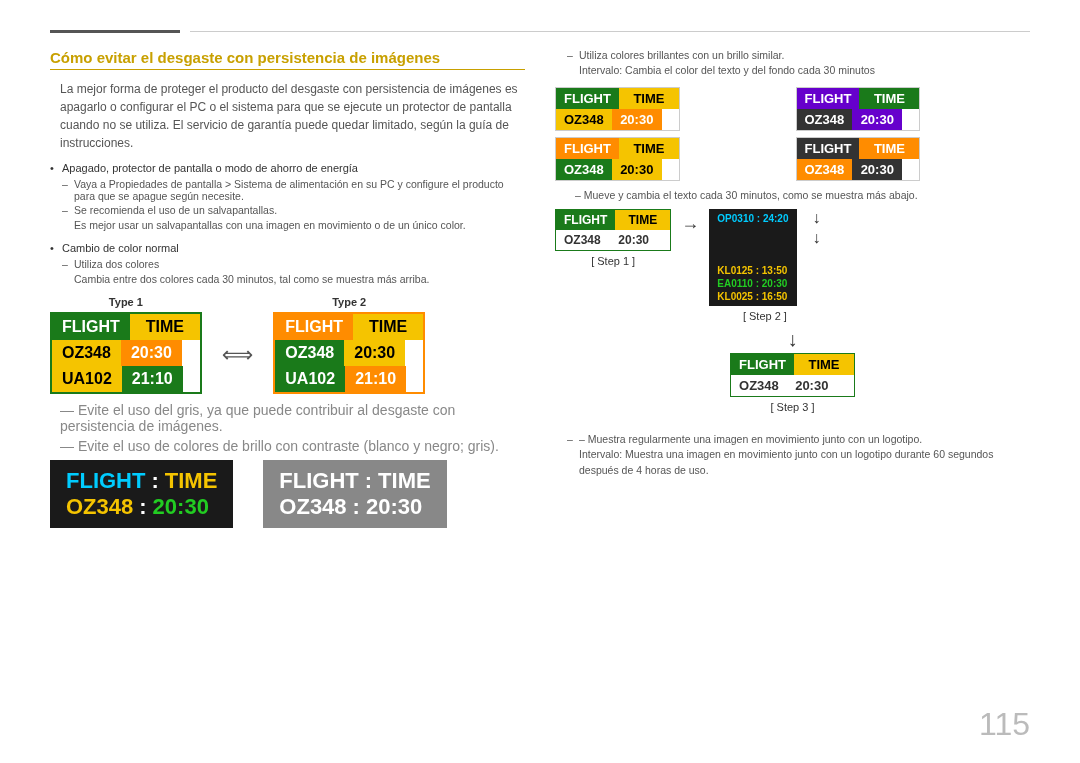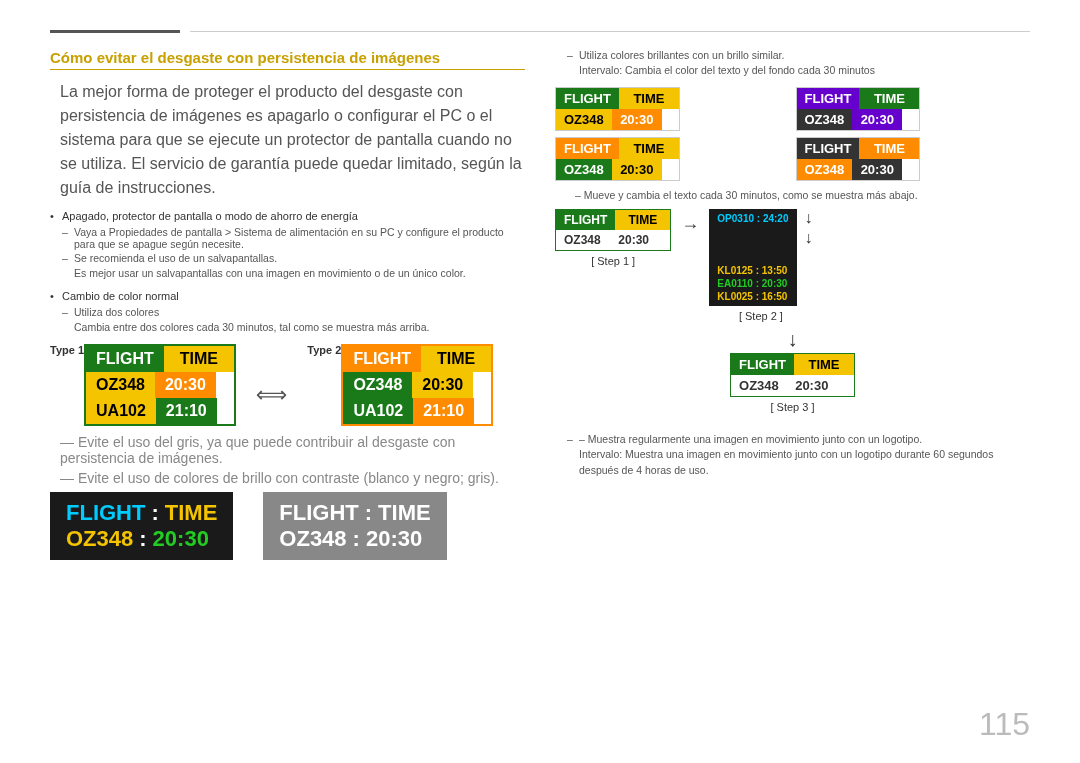--- a/index.html
+++ b/index.html
@@ -50,21 +50,21 @@
     }
     .section-title {
       font-size: 15px;
       font-weight: bold;
       color: #c8a000;
       border-bottom: 1px solid #c8a000;
       padding-bottom: 3px;
       margin-bottom: 10px;
     }
     .intro-text {
-      font-size: 16px;
+      font-size: 12px;
       color: #555;
       margin-bottom: 10px;
       line-height: 1.5;
       padding-left: 10px;
     }
     .bullet-section {
       margin-bottom: 8px;
     }
     .bullet-item {
       font-size: 11px;
@@ -115,22 +115,22 @@
     }
     
     .types-section {
       display: flex;
       gap: 20px;
       align-items: center;
       margin: 8px 0;
     }
     .type-block {
       display: flex;
-      flex-direction: row;
-      align-items: flex-start;
+      flex-direction: column;
+      align-items: center;
     }
     .type-label {
       font-size: 11px;
       font-weight: bold;
       color: #333;
       margin-bottom: 4px;
     }
     .arrow-container {
       display: flex;
       align-items: center;
@@ -463,21 +463,21 @@
               <div class="mini-cell" style="font-size:12px; background:#fff; color:#333;">OZ348</div>
               <div class="mini-cell" style="font-size:12px; background:#fff; color:#333;">20:30</div>
             </div>
           </div>
           <div class="step-label">[ Step 1 ]</div>
         </div>
 
         <div class="step-arrow" style="padding-top:4px;">→</div>
 
         <div class="step-block">
-          <div style="display:flex; align-items:flex-start; gap:4px;">
+          <div style="display:flex; align-items:flex-start; gap:12px;">
             <div class="scrolling-board">
               <div class="scroll-row">
                 <span class="scroll-text" style="color:#00ccff;">OP0310 : 24:20</span>
               </div>
               <div class="scroll-row">
                 <span class="scroll-text" style="color:#f5c400;margin-top:39px;">KL0125 : 13:50</span>
               </div>
               <div class="scroll-row">
                 <span class="scroll-text" style="color:#22cc22;">EA0110 : 20:30</span>
               </div>

